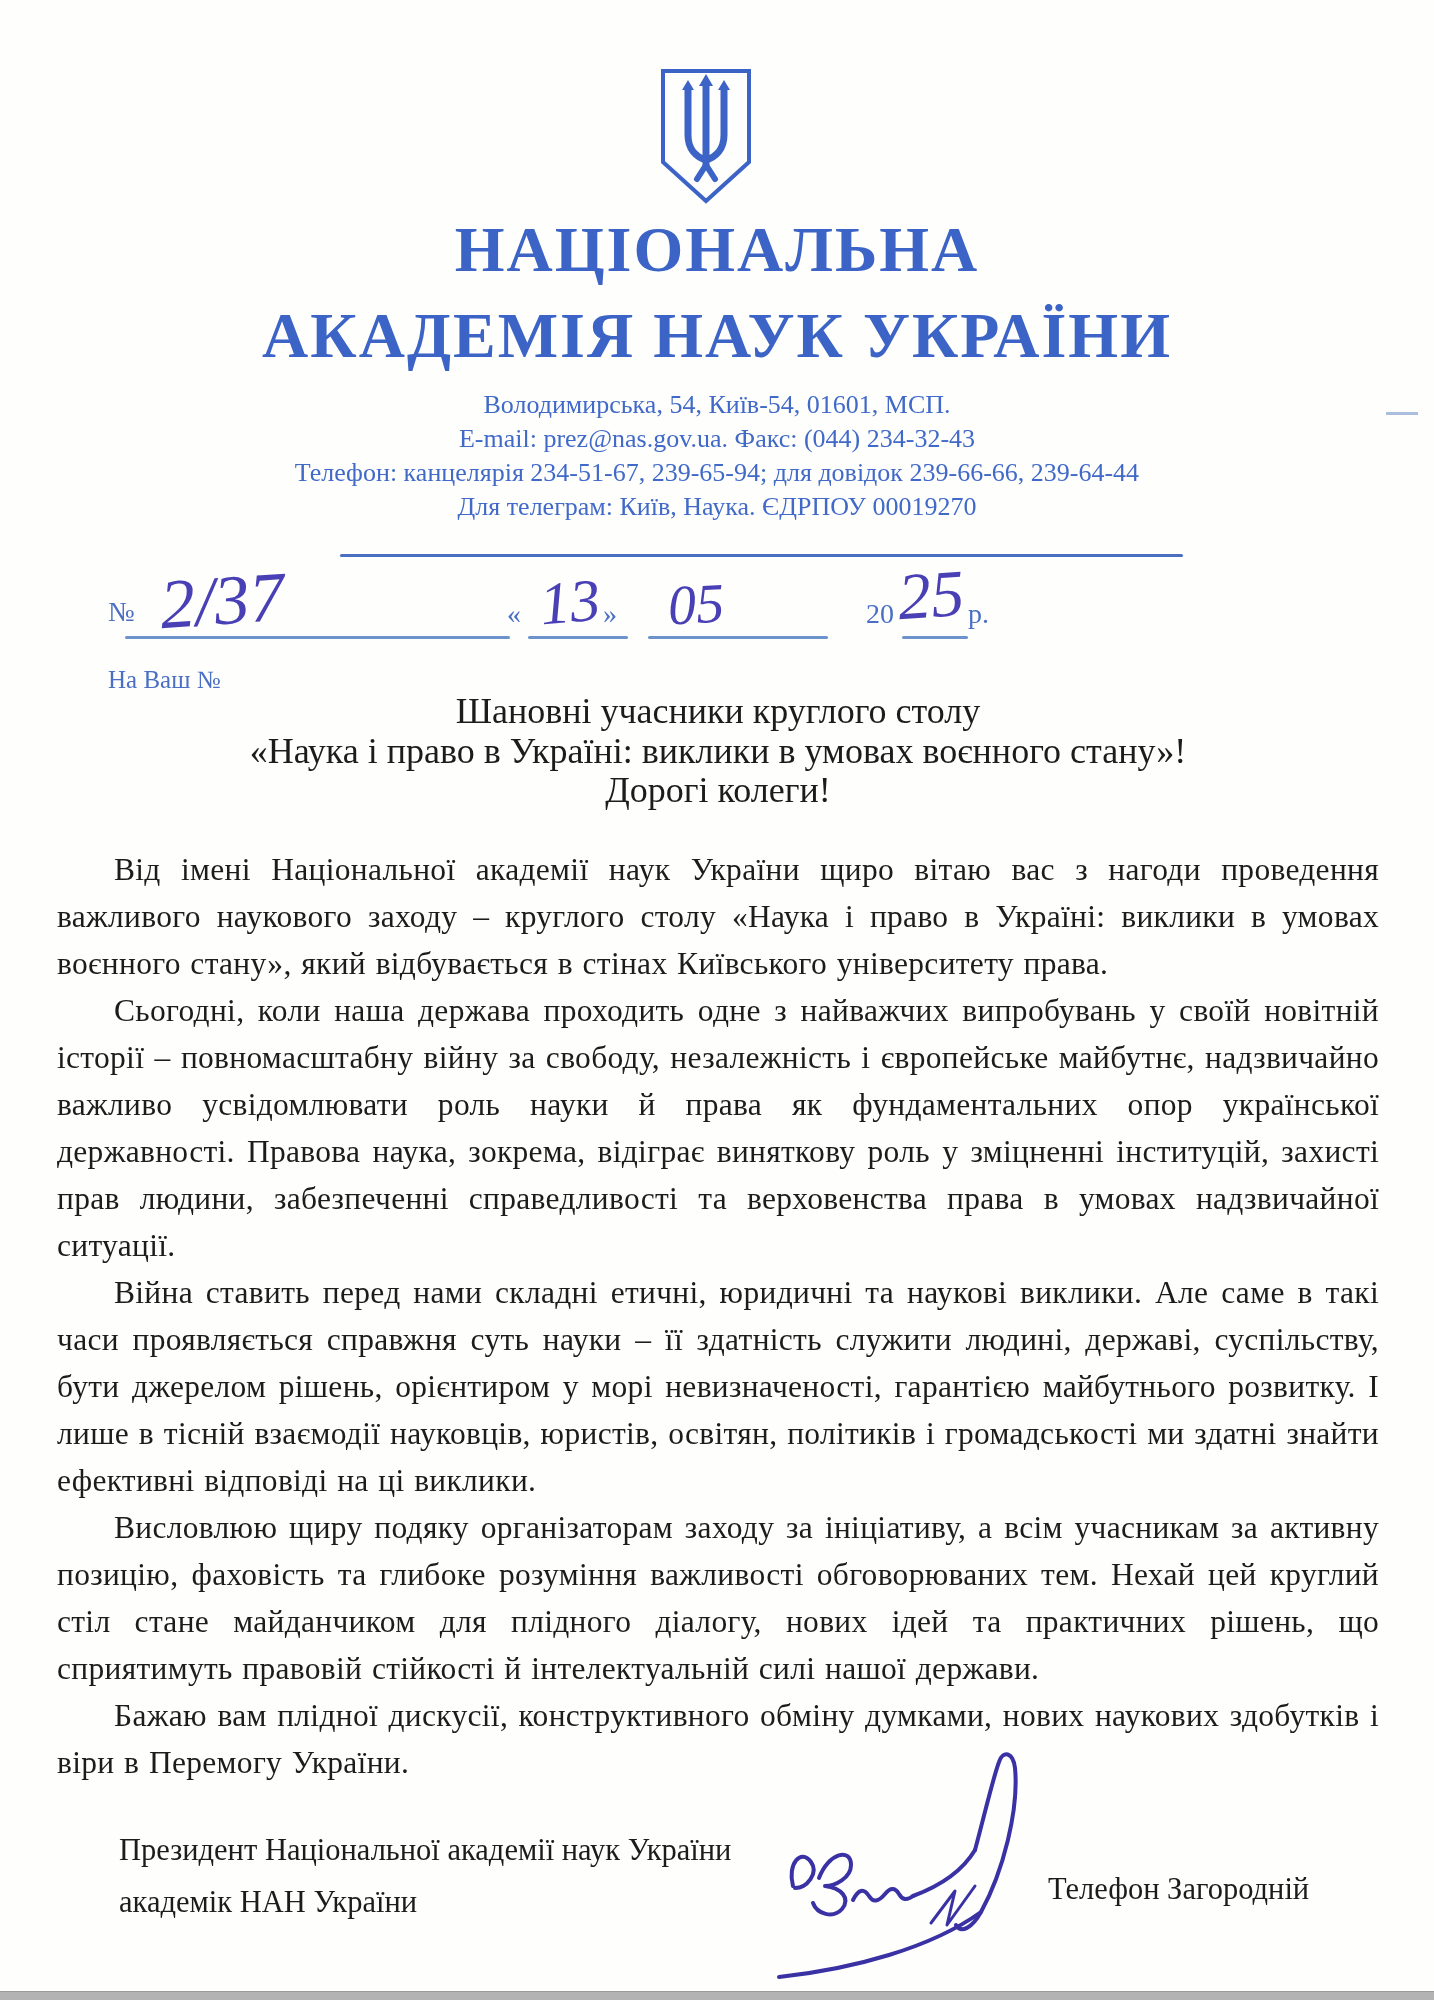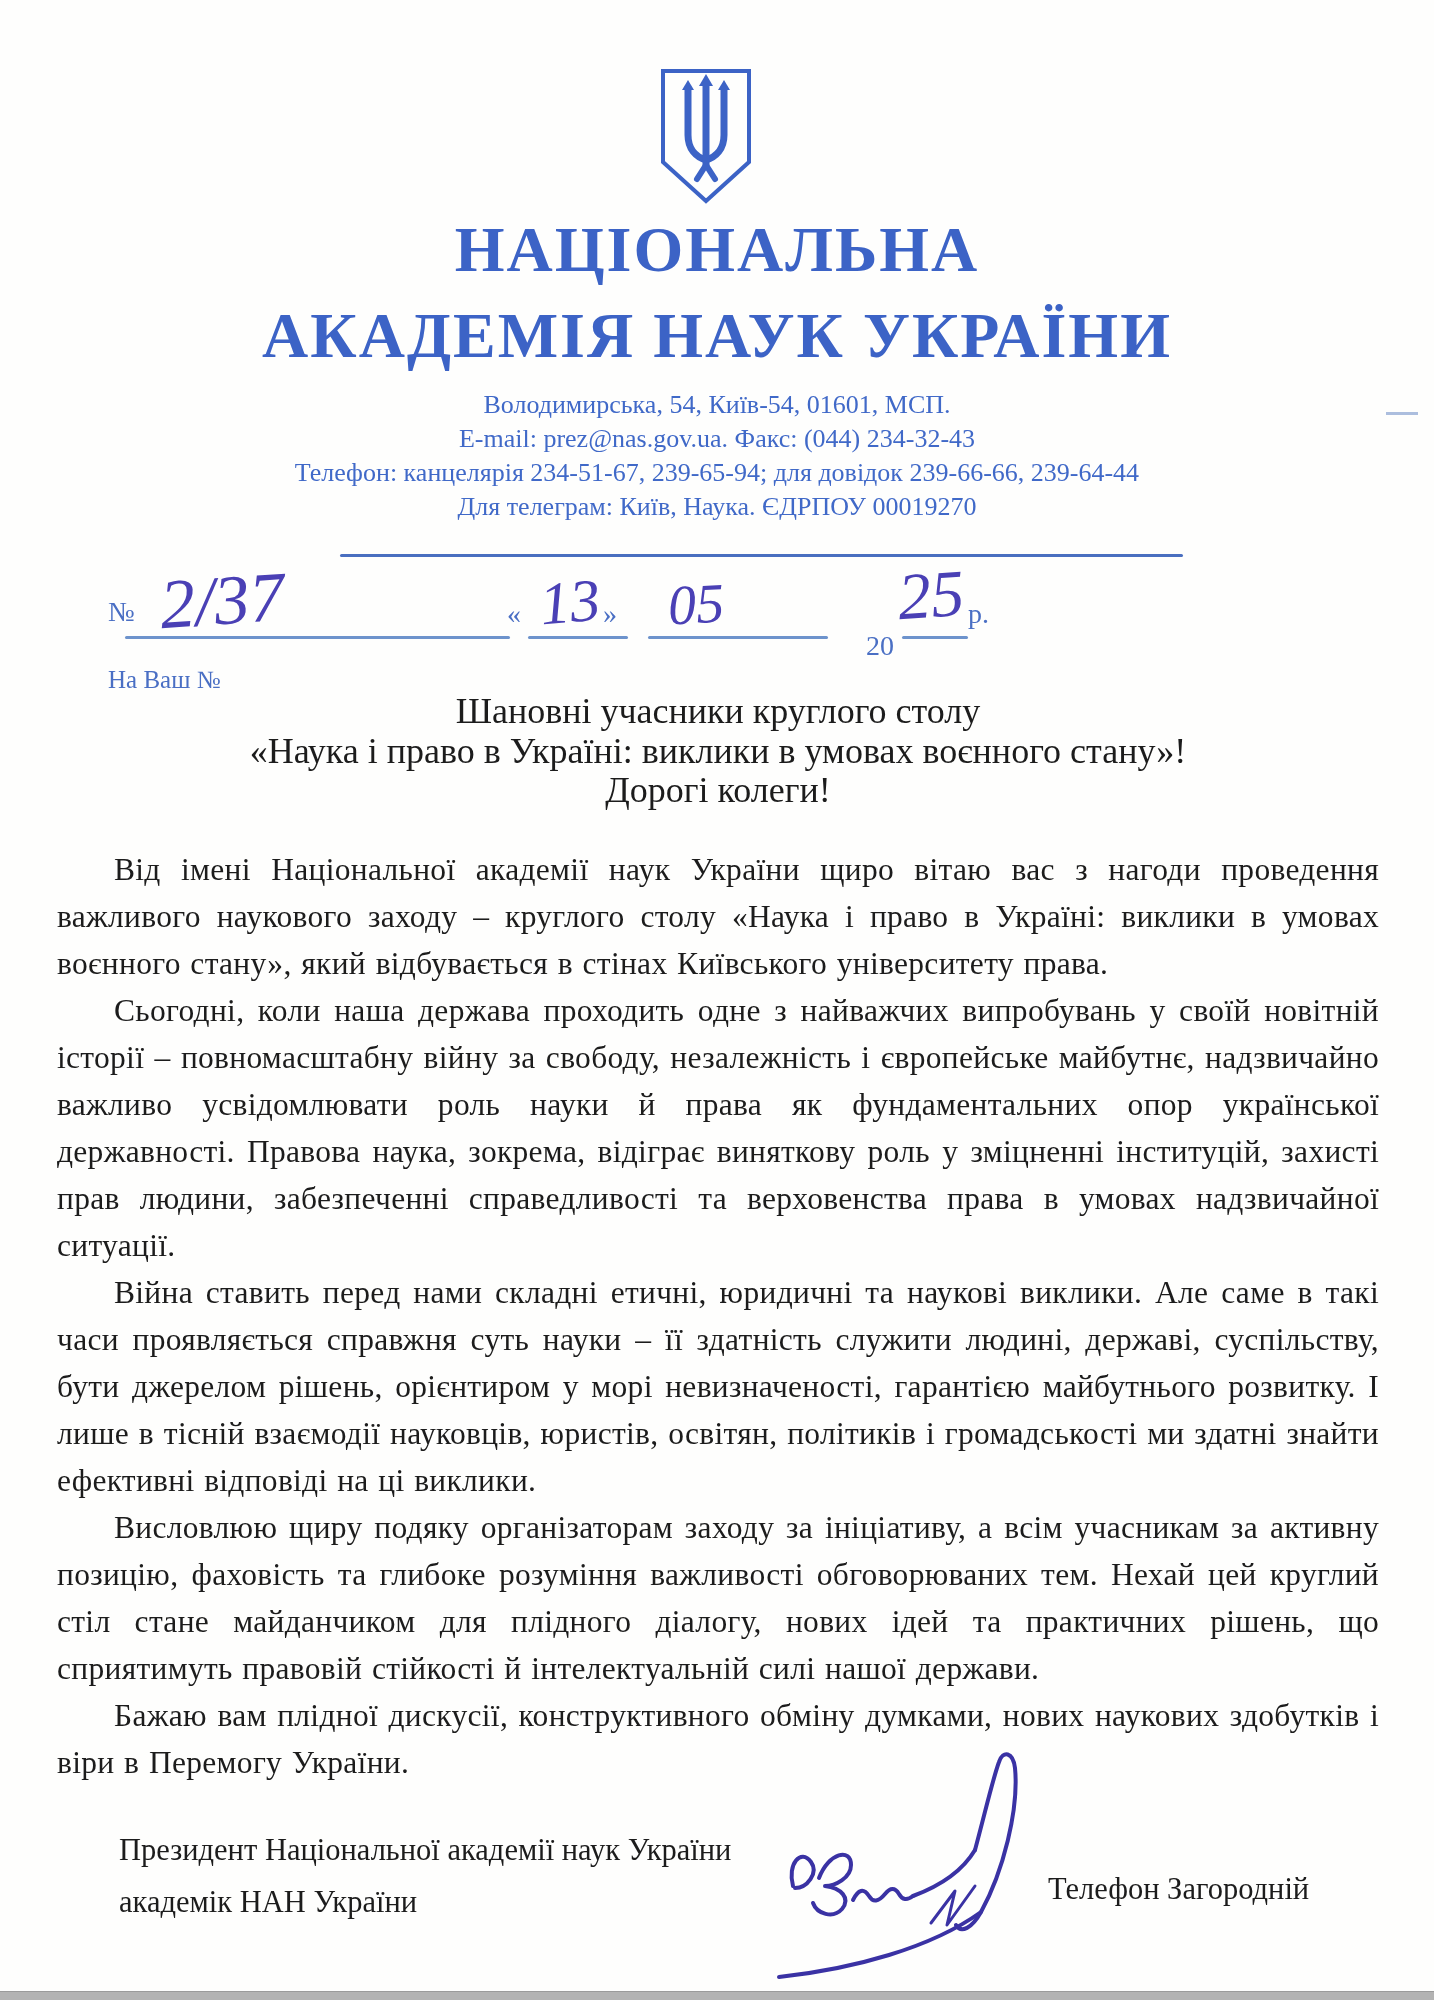--- a/index.html
+++ b/index.html
@@ -93,21 +93,21 @@
   <span class="hand" style="left:160px;top:566px;font-size:70px;transform:rotate(-4deg);">2/37</span>
 
   <span class="printed-blue" style="left:507px;top:600px;">«</span>
   <span class="ref-underline" style="left:528px;top:636px;width:100px;"></span>
   <span class="hand" style="left:540px;top:572px;font-size:60px;transform:rotate(-5deg);">13</span>
   <span class="printed-blue" style="left:603px;top:600px;">»</span>
 
   <span class="ref-underline" style="left:648px;top:636px;width:180px;"></span>
   <span class="hand" style="left:668px;top:576px;font-size:56px;transform:rotate(-3deg);">05</span>
 
-  <span class="printed-blue" style="left:866px;top:600px;margin-top:32px;">20</span>
+  <span class="printed-blue" style="left:866px;top:600px;">20</span>
   <span class="ref-underline" style="left:902px;top:636px;width:66px;"></span>
   <span class="hand" style="left:898px;top:562px;font-size:66px;transform:rotate(-4deg);">25</span>
   <span class="printed-blue" style="left:968px;top:600px;">р.</span>
 
   <div class="incoming">На Ваш №</div>
 
   <div class="salutation">
     <div>Шановні учасники круглого столу</div>
     <div>«Наука і право в Україні: виклики в умовах воєнного стану»!</div>
     <div>Дорогі колеги!</div>

